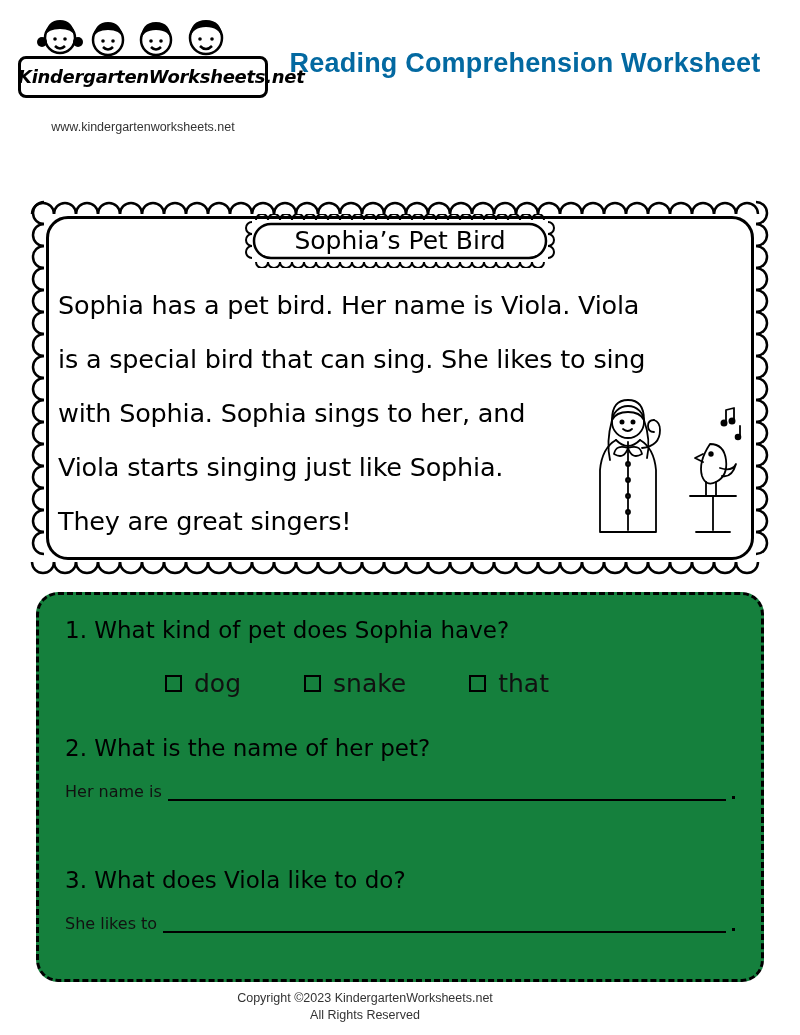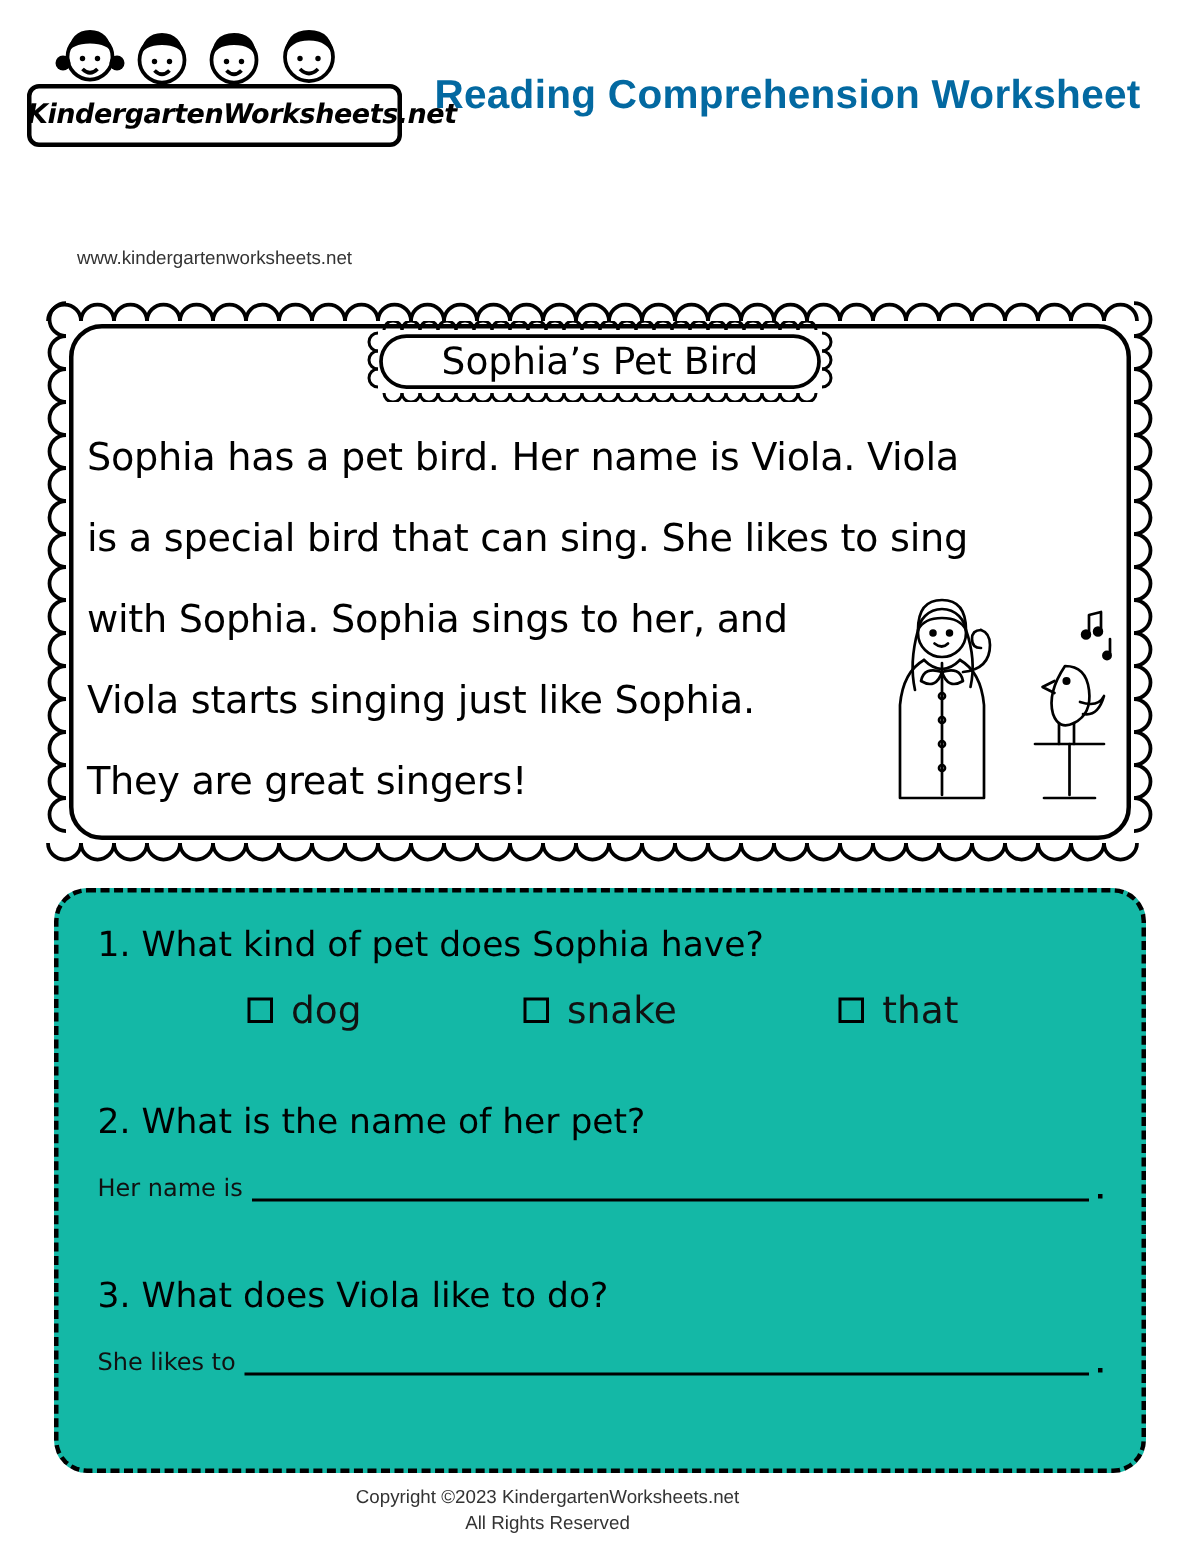--- a/index.html
+++ b/index.html
@@ -62,21 +62,20 @@
   }
   .logo-url {
     position: absolute;
     left: 18px;
     top: 120px;
     width: 250px;
     text-align: center;
     font-size: 12.5px;
     color: #333;
     font-family: "Liberation Sans", sans-serif;
-    margin-top: 45px;
   }
   .worksheet-title {
     position: absolute;
     left: 270px;
     top: 48px;
     width: 510px;
     text-align: center;
     font-size: 27px;
     font-weight: bold;
     color: #0369a1;
@@ -168,37 +167,37 @@
   
   .questions {
     position: absolute;
     left: 36px;
     top: 592px;
     width: 728px;
     height: 390px;
     border: 3px dashed #000;
     border-radius: 22px;
     box-sizing: border-box;
-    background: #14b8a6;
+    background: #15803d;
   }
   .q {
     position: absolute;
     left: 26px;
     right: 26px;
   }
   .q-text {
     font-family: "DejaVu Sans", sans-serif;
     font-size: 23px;
     color: #000;
   }
   .choices {
     display: flex;
-    margin-top: 16px;
+    margin-top: 26px;
     padding-left: 100px;
-    gap: 108px;
+    gap: 63px;
     align-items: center;
   }
   .choice {
     display: flex;
     align-items: center;
     gap: 12px;
     font-family: "DejaVu Sans", sans-serif;
     font-size: 25px;
   }
   .box {
@@ -538,21 +537,21 @@
 
   <div class="q" style="top:140px;">
     <div class="q-text">2. What is the name of her pet?</div>
     <div class="answer-row">
       <span class="answer-prefix">Her name is</span>
       <span class="answer-line"></span>
       <span class="answer-dot"></span>
     </div>
   </div>
 
-  <div class="q" style="top:256px;">
+  <div class="q" style="top:272px;">
     <div class="q-text">3. What does Viola like to do?</div>
     <div class="answer-row">
       <span class="answer-prefix">She likes to</span>
       <span class="answer-line"></span>
       <span class="answer-dot"></span>
     </div>
   </div>
 </div>
 
 <div class="footer">

